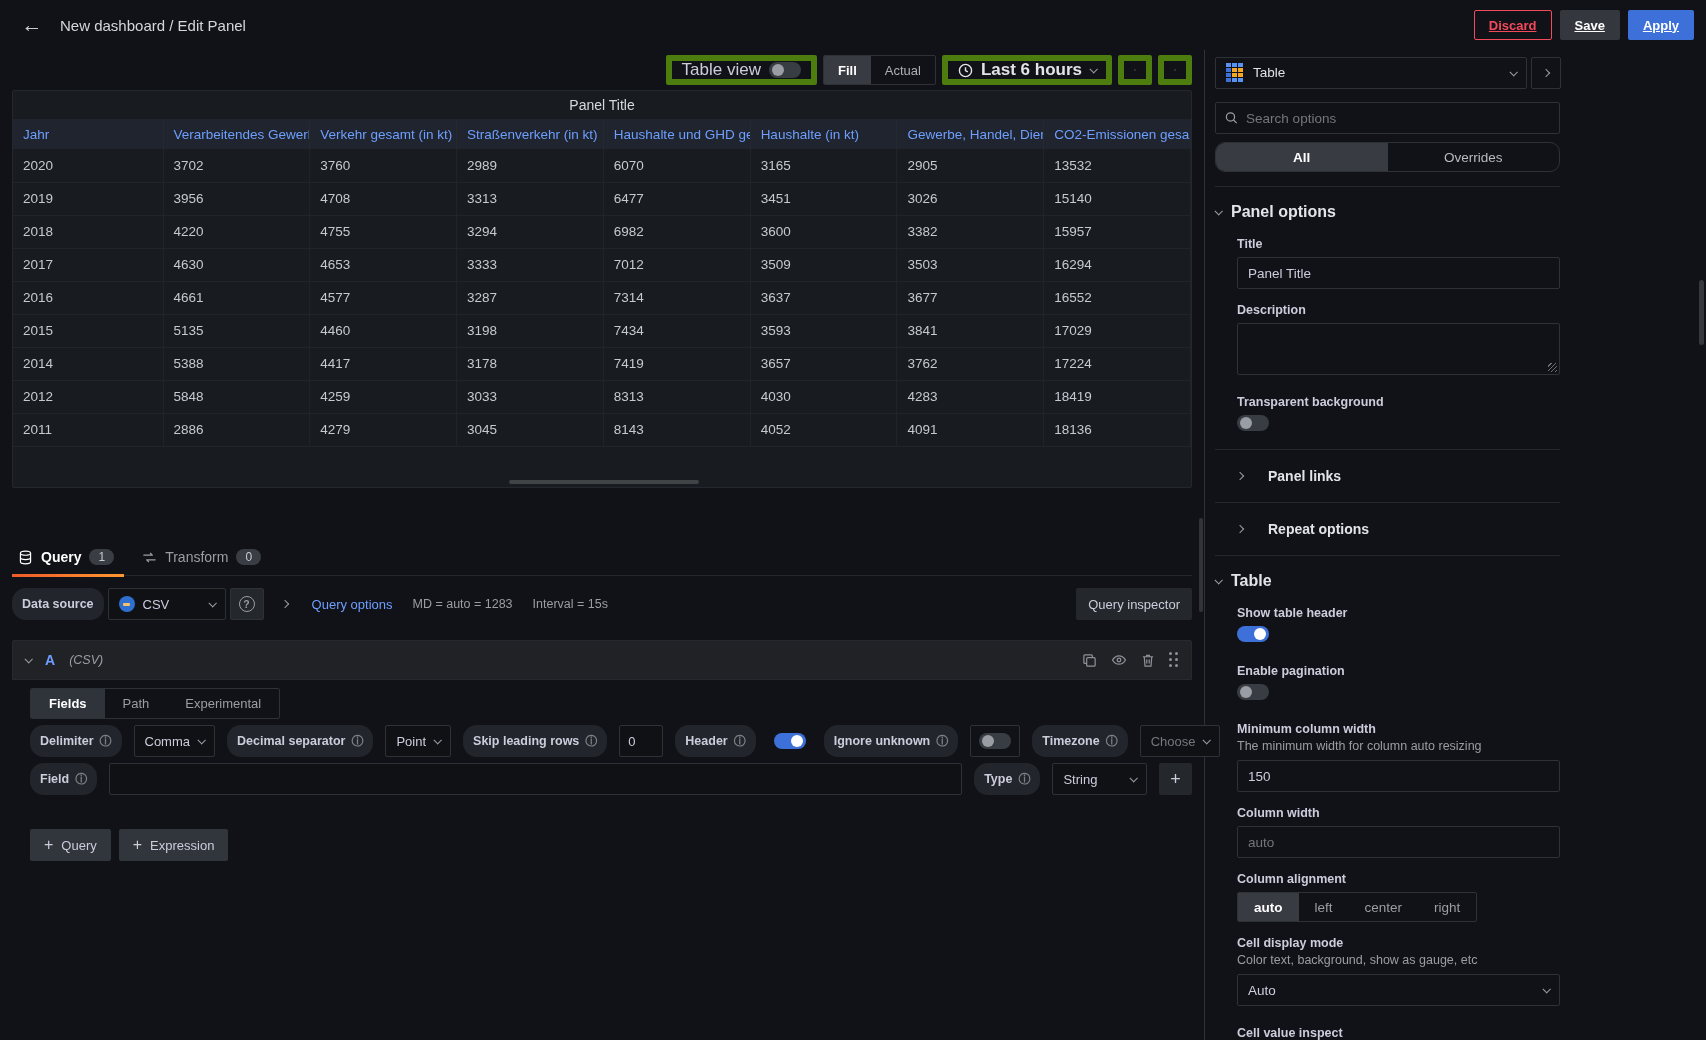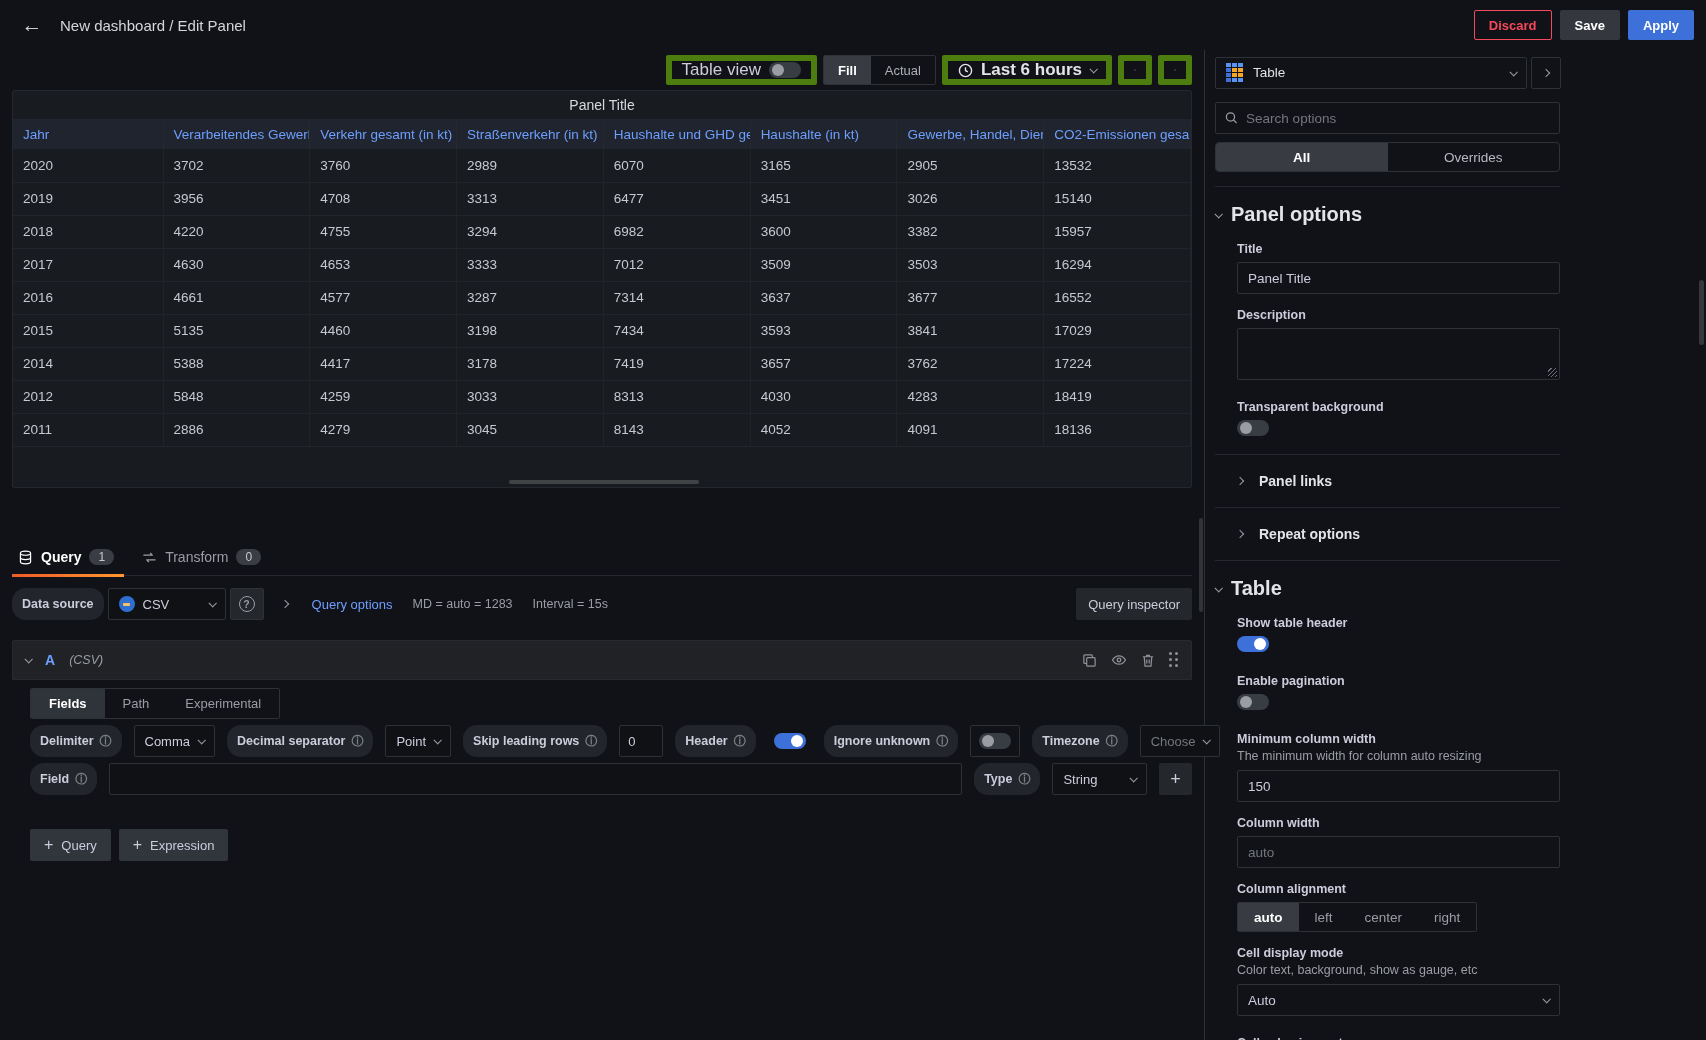--- a/index.html
+++ b/index.html
@@ -6,21 +6,21 @@
   html,body { width:1706px; height:1040px; background:#111217; overflow:hidden;
     font-family:"Liberation Sans","DejaVu Sans",sans-serif; color:#ccccdc; }
 
   
   .topbar { height:50px; display:flex; align-items:center; padding:0 12px 0 16px; background:#111217; }
   .back-btn { width:32px; height:32px; display:flex; align-items:center; justify-content:center;
     color:#c9cbd1; font-size:21px; cursor:pointer; }
   .crumb { margin-left:12px; font-size:15px; color:#d5d6db; }
   .topbar-actions { margin-left:auto; display:flex; gap:8px; }
   .btn { height:30px; padding:0 14px; border-radius:2px; font-size:13px; font-weight:700;
-    display:flex; align-items:center; justify-content:center; cursor:pointer; border:1px solid transparent; }
+    display:flex; align-items:center; justify-content:center; cursor:pointer; border:1px solid transparent;text-decoration:underline; }
   .btn-discard { color:#f2495c; border-color:#f2495c; background:transparent; }
   .btn-save { background:#34373d; color:#fff; }
   .btn-apply { background:#3d71d9; color:#fff; }
 
   
   .content { display:flex; height:990px; position:relative; }
   .main { width:1204px; position:relative; }
   .vdivider { width:1px; background:#2c3235; }
   .sidebar { flex:1; position:relative; }
 
@@ -124,35 +124,35 @@
     align-items:center; padding:0 10px; gap:10px; font-size:13.5px; font-weight:500; color:#dfe1e6; cursor:pointer; }
   .viz-next { width:30px; height:32px; border:1px solid #2c3235; border-radius:2px; display:flex;
     align-items:center; justify-content:center; cursor:pointer; }
   .tbl-icon { display:grid; grid-template-columns:repeat(3,5px); grid-auto-rows:4px; gap:1px; }
   .tbl-icon i { display:block; }
   .side-scroll { padding:12px 0 0 10px; width:357px; }
   .search-box { width:345px; height:32px; border:1px solid #2c3235; border-radius:2px; background:#111217;
     display:flex; align-items:center; padding:0 9px; gap:8px; }
   .search-box input { background:transparent; border:none; outline:none; color:#c2410c; font-size:13.5px; width:100%; font-family:inherit; }
   .search-box input::placeholder { color:#73767d; }
-  .side-tabs { width:345px; margin-top:8px; display:flex; border:1px solid #2c3235; border-radius:4px; overflow:hidden; height:30px; }
+  .side-tabs { width:345px; margin-top:8px; display:flex; border:1px solid #2c3235; border-radius:10px; overflow:hidden; height:30px; }
   .stab { flex:1; display:flex; align-items:center; justify-content:center; font-size:13.5px; color:#b7bac0; cursor:pointer; }
   .stab.active { background:#383b42; color:#fff; font-weight:700; }
   .side-div { width:345px; height:1px; background:#24272d; margin:14px 0; }
-  .sec-head { display:flex; align-items:center; gap:10px; font-size:20px; font-weight:700; color:#e3e4e8; cursor:pointer; padding:2px 0; }
+  .sec-head { display:flex; align-items:center; gap:10px; font-size:16px; font-weight:700; color:#e3e4e8; cursor:pointer; padding:2px 0; }
   .sec-body { padding:0 0 0 22px; width:345px; }
   .fld-label { font-size:12.5px; font-weight:700; color:#ccccdc; margin:14px 0 6px; }
   .fld-desc { font-size:12.5px; color:#9a9da3; margin:-3px 0 7px; }
   .side-input { width:323px; height:32px; background:#111217; border:1px solid #2c3235; border-radius:2px;
     color:#ccccdc; font-size:13.5px; padding:0 10px; font-family:inherit; }
   .side-input::placeholder { color:#73767d; }
   .side-textarea { width:323px; height:52px; background:#111217; border:1px solid #2c3235; border-radius:2px; position:relative; }
   .resize-h { position:absolute; right:2px; bottom:2px; width:9px; height:9px;
     background:repeating-linear-gradient(135deg,transparent,transparent 2px,#6c7076 2px,#6c7076 3px); cursor:nwse-resize; }
-  .collapse-row { display:flex; align-items:center; gap:16px; font-size:14px; font-weight:700; color:#e3e4e8;
+  .collapse-row { display:flex; align-items:center; gap:25px; font-size:14px; font-weight:700; color:#e3e4e8;
     padding:10px 0; cursor:pointer; margin-left:22px; }
   .align-group { display:inline-flex; border:1px solid #2c3235; border-radius:2px; overflow:hidden; height:30px; }
   .align-opt { padding:0 16px; display:flex; align-items:center; font-size:13.5px; color:#9a9da3; cursor:pointer; }
   .align-opt.active { background:#383b42; color:#fff; font-weight:700; }
   .side-select { width:323px; height:32px; background:#111217; border:1px solid #2c3235; border-radius:2px;
     display:flex; align-items:center; padding:0 10px; font-size:13.5px; color:#ccccdc; cursor:pointer; }
   .side-select .chev { margin-left:auto; }
 </style>
 </head>
 <body>

